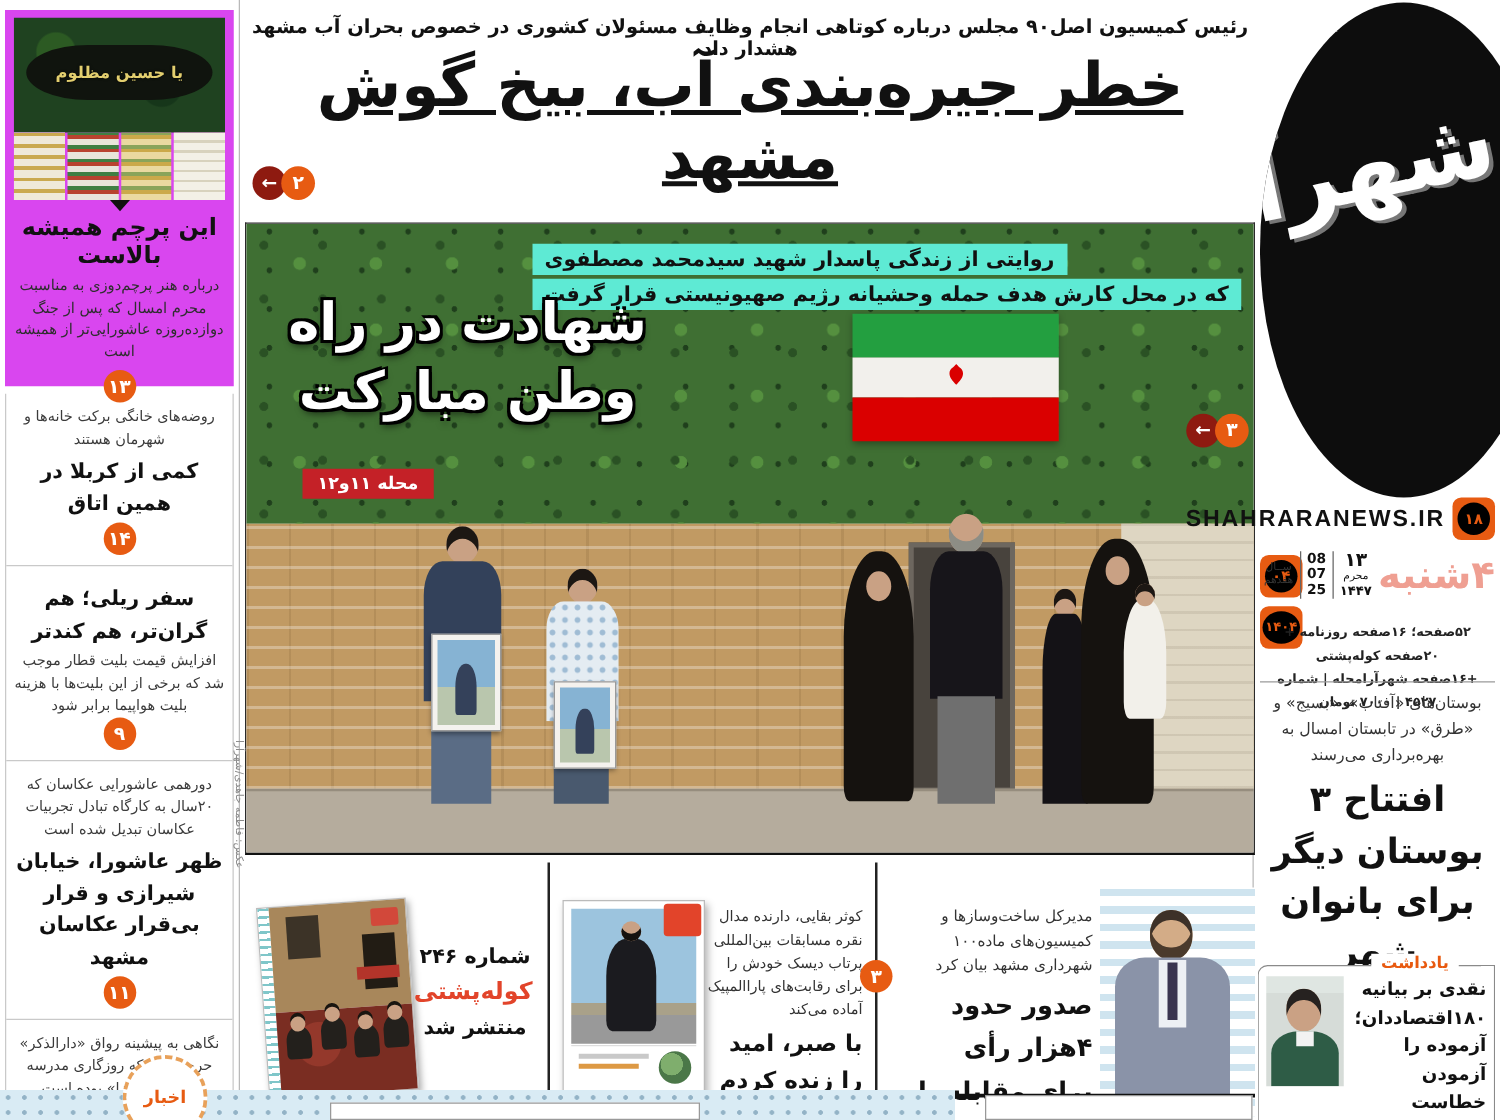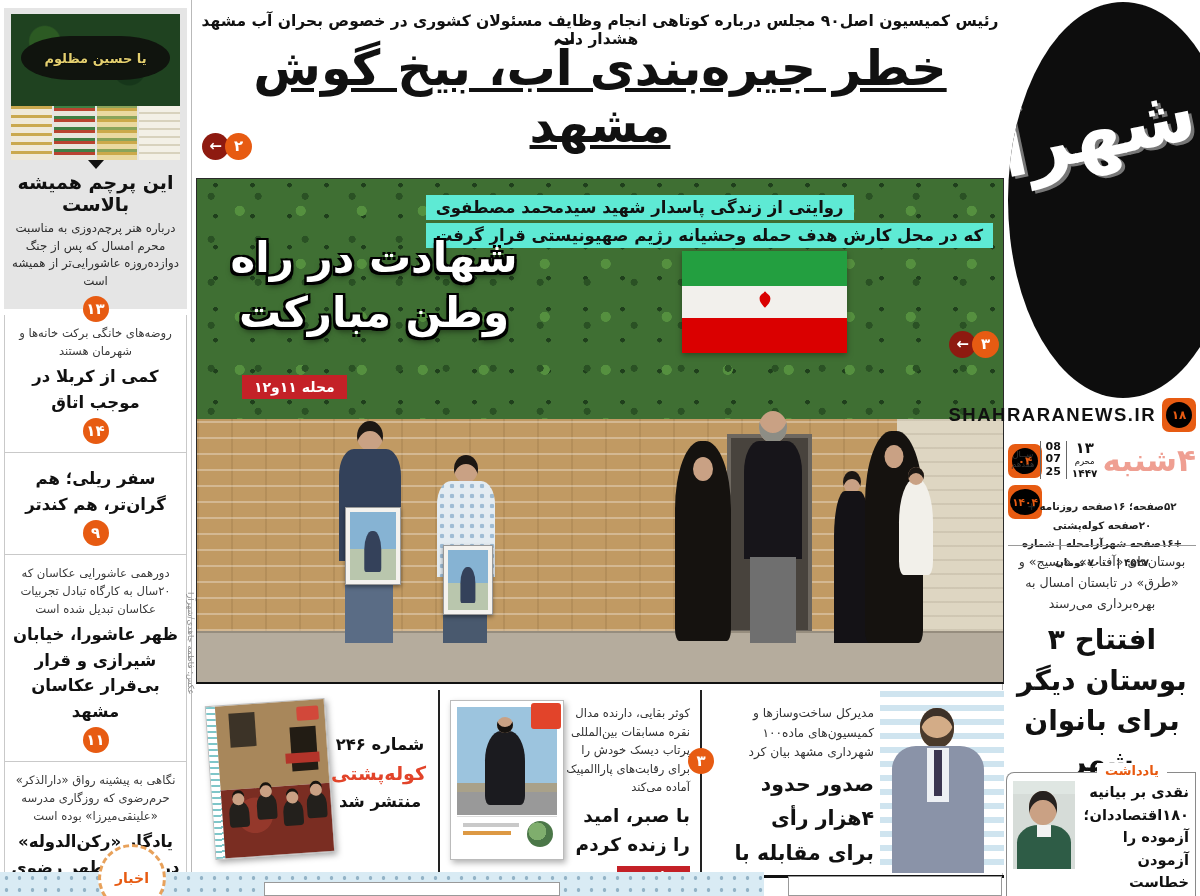--- a/index.html
+++ b/index.html
@@ -14,21 +14,21 @@
              color:#fff;font-weight:bold;font-size:15px;line-height:26px;text-align:center;}
   .pair-badge{display:flex;align-items:center;gap:0;}
   .pair-badge .num{width:27px;height:27px;border-radius:50%;background:#e75b12;color:#fff;
                    font-weight:bold;font-size:15px;line-height:27px;text-align:center;z-index:2;}
   .pair-badge .arr{width:27px;height:27px;border-radius:50%;background:#8e1a10;color:#fff;
                    font-weight:bold;font-size:15px;line-height:26px;text-align:center;margin-right:-4px;z-index:1;}
   .mahale{display:inline-block;background:#c42127;color:#fff;font-weight:bold;font-size:12.5px;
           padding:3px 9px;}
 
   
-  #yellow-card{left:4px;top:8px;width:183px;height:301px;background:#e5e5e5;padding:6px 7px;box-sizing:border-box;text-align:center;}
+  #yellow-card{left:4px;top:8px;width:183px;height:301px;background:#d946ef;padding:6px 7px;box-sizing:border-box;text-align:center;}
   #yc-photo{position:relative;width:100%;height:146px;overflow:hidden;}
   #yc-banner{position:absolute;inset:0;height:92px;background:
       radial-gradient(circle at 20% 30%,#2c5a23 10%,transparent 11%),
       radial-gradient(circle at 70% 60%,#16361a 12%,transparent 13%),#1f4220;}
   #yc-banner-band{position:absolute;left:6%;right:6%;top:22px;height:44px;background:#10140e;
       border-radius:40% 40% 40% 40%/60% 60% 60% 60%;display:flex;align-items:center;justify-content:center;}
   #yc-banner-band span{color:#e3cf6f;font-size:13px;font-weight:bold;text-shadow:0 0 2px #000;}
   #yc-fabrics{position:absolute;left:0;right:0;bottom:0;height:54px;display:flex;gap:2px;}
   .fab{flex:1;background:repeating-linear-gradient(0deg,#f3f0e6 0 6px,#d8d2bd 6px 8px);}
   .fab.f2{background:repeating-linear-gradient(0deg,#ead9a0 0 5px,#cba94a 5px 8px,#8aa45a 8px 11px);}
@@ -81,21 +81,21 @@
   #ph-kicker{position:absolute;top:16px;right:10px;display:flex;flex-direction:column;align-items:flex-end;gap:3px;z-index:5;}
   #ph-kicker span{background:#5eead4;padding:3px 10px;font-size:16.5px;font-weight:bold;}
   #ph-headline{position:absolute;left:12px;top:52px;width:330px;text-align:center;color:#fff;font-weight:bold;
       font-size:42px;line-height:1.3;z-index:5;
       text-shadow:2.5px 2.5px 0 #000,-2.5px 2.5px 0 #000,2.5px -2.5px 0 #000,-2.5px -2.5px 0 #000,0 4px 6px rgba(0,0,0,.55);}
   #ph-mahale{position:absolute;left:25px;top:196px;z-index:5;font-size:14px;padding:4px 12px;margin-left:20px;}
   #ph-badge{position:absolute;right:4px;top:152px;z-index:5;}
   #ph-credit{left:186px;top:592px;writing-mode:vertical-rl;font-size:8.5px;color:#8a8a8a;letter-spacing:1px;}
 
   
-  .bot-box{top:690px;height:186px;box-sizing:border-box;}
+  .bot-box{top:710px;height:186px;box-sizing:border-box;}
   #bb-sep1{left:438px;top:690px;height:186px;width:2px;background:#222;position:absolute;}
   #bb-sep2{left:700px;top:690px;height:186px;width:2px;background:#222;position:absolute;}
   #bot-border{left:196px;top:875px;width:808px;height:3px;background:#111;position:absolute;}
 
   #book-cover{position:absolute;left:14px;top:12px;width:118px;height:152px;background:#fff;transform:rotate(-4deg);
       box-shadow:2px 3px 6px rgba(0,0,0,.35);border:1px solid #bbb;}
   #book-cover .edge{position:absolute;left:0;top:0;bottom:0;width:9px;
       background:repeating-linear-gradient(0deg,#7fc6c9 0 2px,#fff 2px 6px);}
   #book-cover .art-top{position:absolute;left:9px;right:0;top:0;height:84px;background:#a8875b;}
   #book-cover .art-win{position:absolute;left:22px;top:8px;width:26px;height:34px;background:#3c3327;}
@@ -208,28 +208,29 @@
     </div>
     <div id="yc-pointer"></div>
     <div id="yc-title">این پرچم همیشه بالاست</div>
     <div id="yc-sub">درباره هنر پرچم‌دوزی به مناسبت محرم امسال که پس از جنگ دوازده‌روزه عاشورایی‌تر از همیشه است</div>
     <div id="yc-num"><span class="num-badge">۱۳</span></div>
   </div>
 
   <div class="abs" id="rail-items">
     <div class="rail-item">
       <div class="k">روضه‌های خانگی برکت خانه‌ها و شهرمان هستند</div>
-      <div class="t">کمی از کربلا در موجب اتاق</div>
+      <div class="t">کمی از کربلا در همین اتاق</div>
       
       <span class="num-badge n">۱۴</span>
     </div>
 
     <div class="rail-item">
       
       <div class="t">سفر ریلی؛ هم گران‌تر، هم کندتر</div>
+      <div class="s">افزایش قیمت بلیت قطار موجب شد که برخی از این بلیت‌ها با هزینه بلیت هواپیما برابر شود</div>
       <span class="num-badge n">۹</span>
     </div>
 
     <div class="rail-item">
       <div class="k">دورهمی عاشورایی عکاسان که ۲۰سال به کارگاه تبادل تجربیات عکاسان تبدیل شده است</div>
       <div class="t">ظهر عاشورا، خیابان شیرازی و قرار بی‌قرار عکاسان مشهد</div>
       
       <span class="num-badge n">۱۱</span>
     </div>
 

